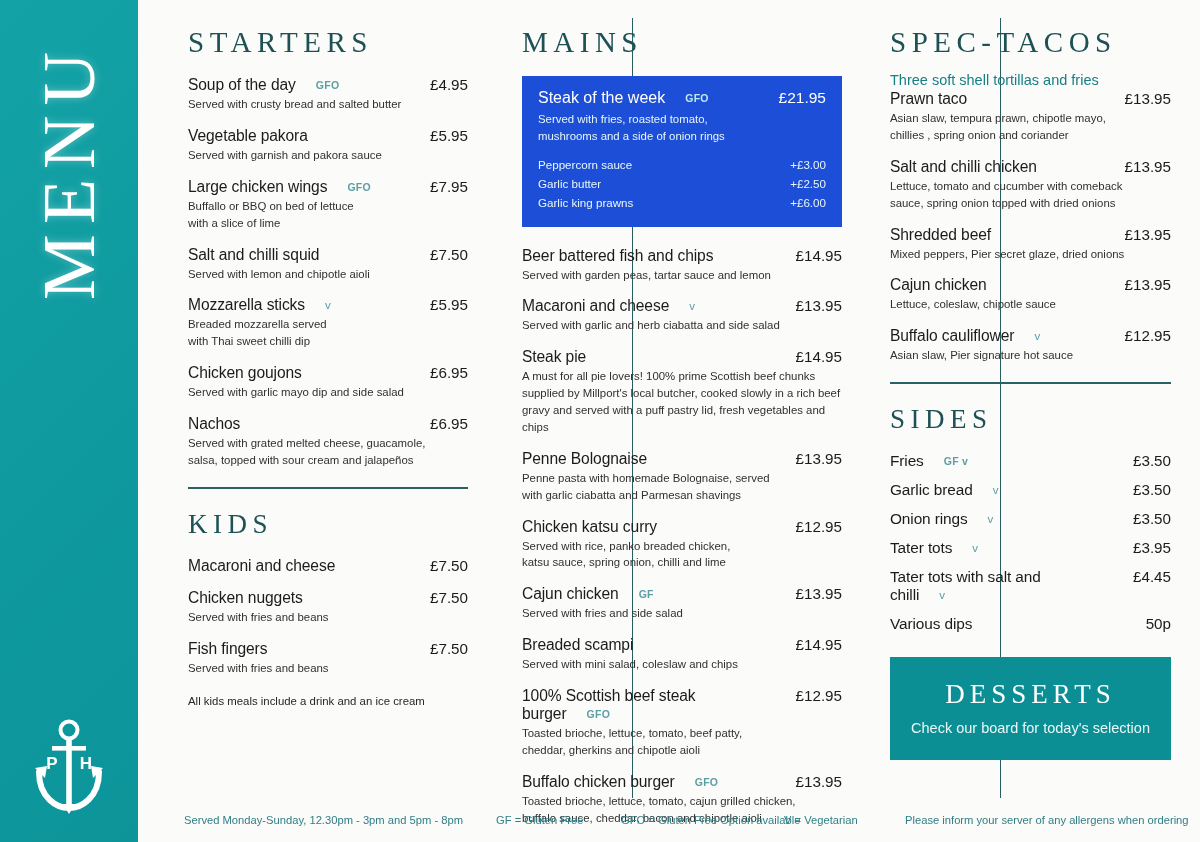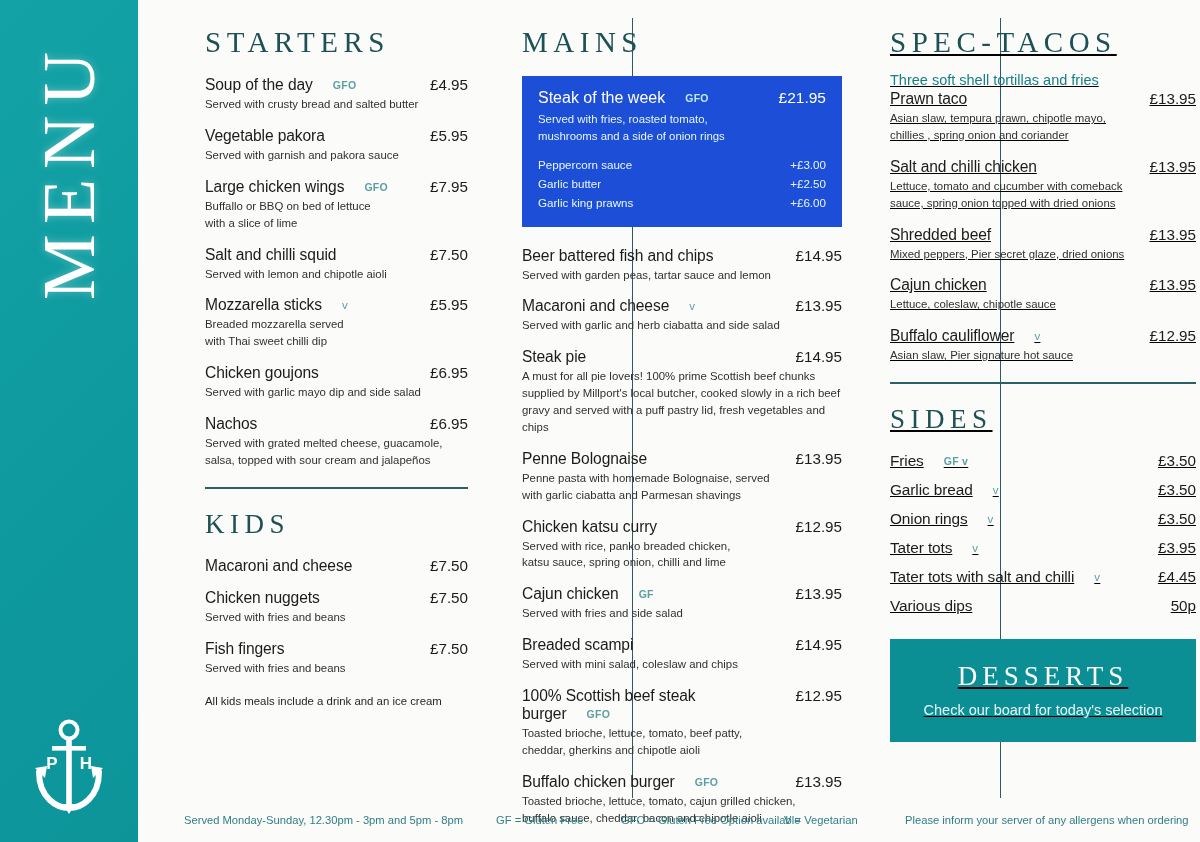--- a/index.html
+++ b/index.html
@@ -48,23 +48,23 @@
     position: relative;
     flex: 1;
     display: flex;
     padding: 26px 0 0 0;
     background: #fbfbf9;
   }
   .col {
     position: relative;
     padding: 0 22px;
   }
-  .col-starters { width: 348px; padding-left: 67px; padding-right: 18px; }
+  .col-starters { width: 348px; padding-left: 50px; padding-right: 18px; }
   .col-mains    { width: 372px; padding-left: 36px; padding-right: 16px; }
-  .col-tacos    { width: 342px; padding-left: 32px; padding-right: 4px; text-decoration: underline; }
+  .col-tacos    { width: 342px; padding-left: 32px; padding-right: 29px; }
 
   .vrule {
     position: absolute;
     top: 18px;
     bottom: 44px;
     width: 1px;
     background: #2a5d60;
   }
   .vrule-1 { left: 494px; }
   .vrule-2 { left: 862px; }

